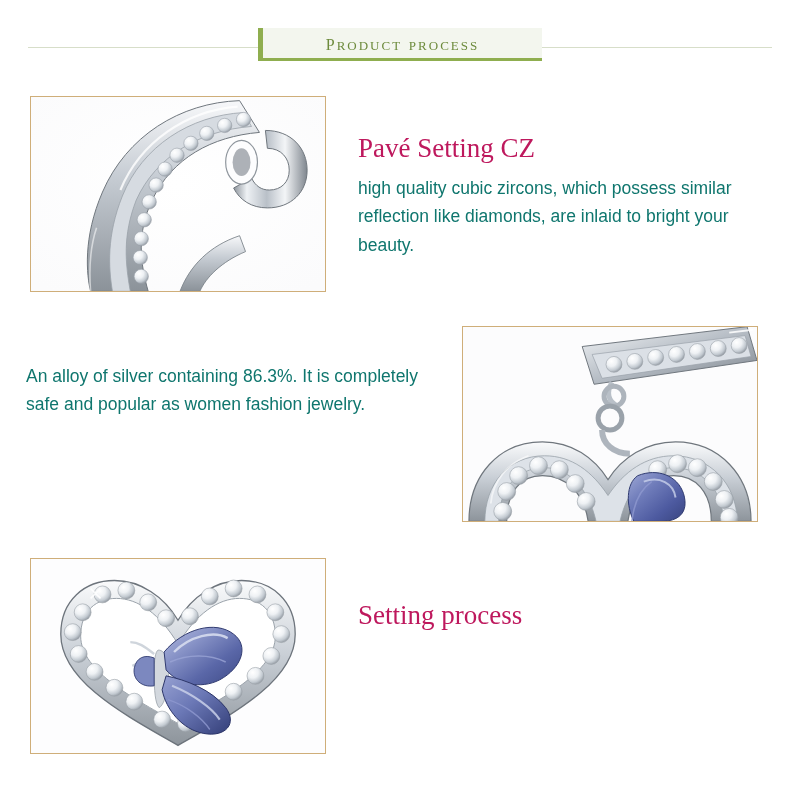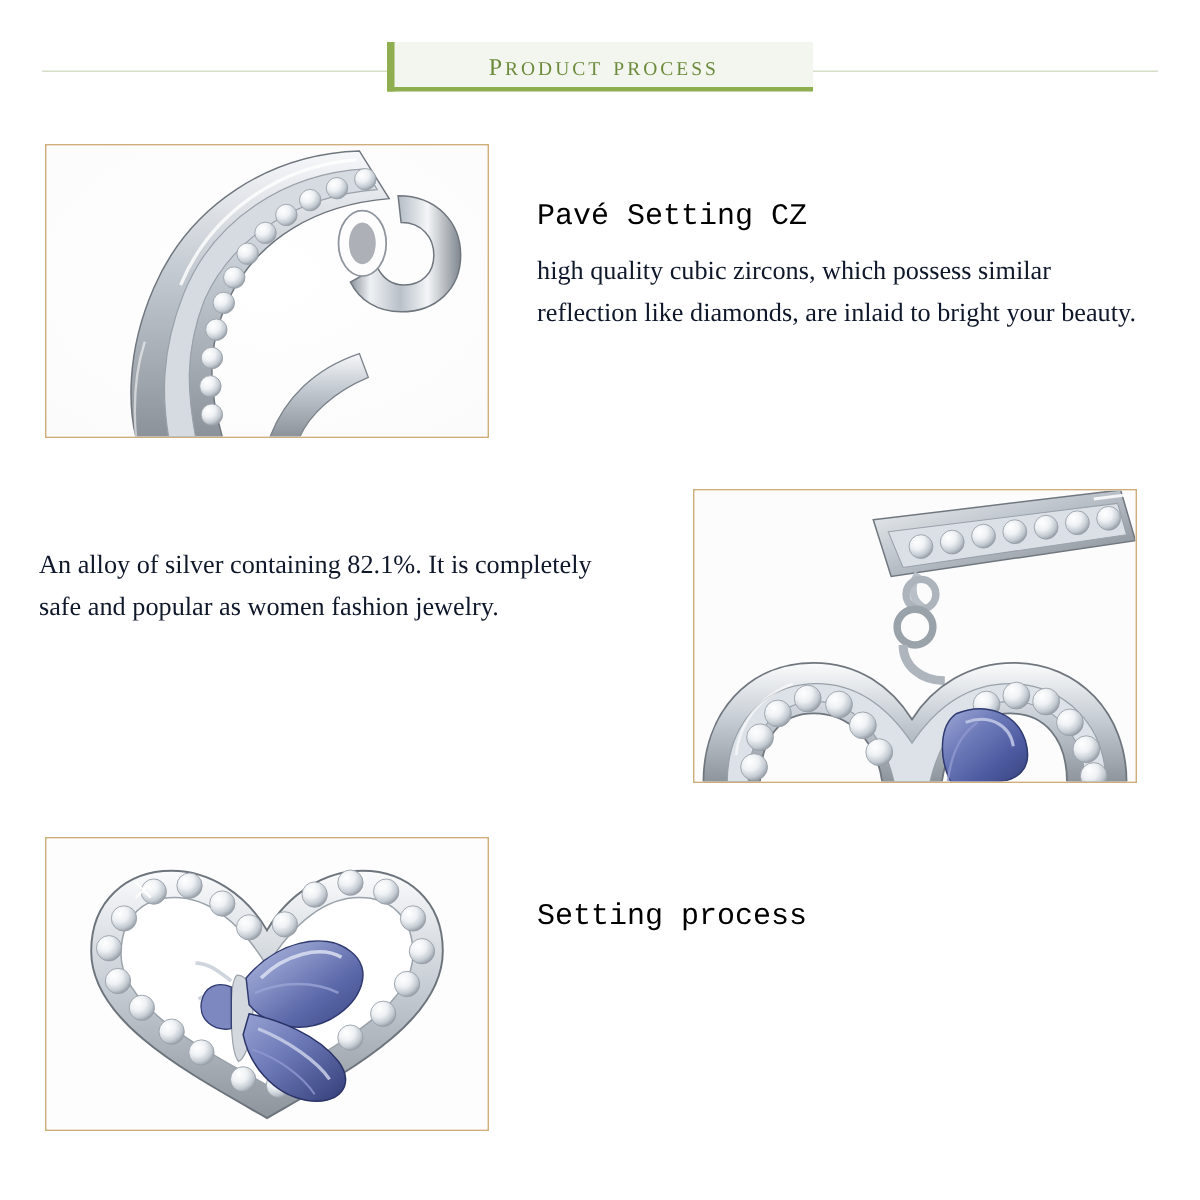--- a/index.html
+++ b/index.html
@@ -61,31 +61,31 @@
 
   
   .photo-frame {
     position: absolute;
     border: 1px solid #cfae79;
     background: #ffffff;
     overflow: hidden;
   }
   .text-block { position: absolute; }
   .block-title {
-    font-family: Liberation Mono, monospace;
-    font-size: 20px;
-    color: #000000;
+    font-family: Liberation Serif, serif;
+    font-size: 27px;
+    color: #be185d;
     margin: 0 0 10px 0;
     font-weight: normal;
     line-height: 1.15;
   }
   .block-body {
-    font-family: Liberation Serif, serif;
+    font-family: Liberation Sans, sans-serif;
     font-size: 17.5px;
-    color: #0f172a;
+    color: #0f766e;
     line-height: 1.62;
     margin: 0;
   }
 
   
   #frame-pave { left: 30px;  top: 96px;  width: 296px; height: 196px; }
   #text-pave  { left: 358px; top: 133px; width: 400px; }
 
   
   #frame-silver { left: 462px; top: 326px; width: 296px; height: 196px; }
@@ -172,21 +172,21 @@
       <path d="M 60 196 C 58 170 60 150 66 132" fill="none" stroke="#ffffff" stroke-width="1.6" opacity="0.55"></path>
     </svg>
   </div>
 
   <div class="text-block" id="text-pave">
     <h2 class="block-title">Pavé Setting CZ</h2>
     <p class="block-body">high quality cubic zircons, which possess similar reflection like diamonds, are inlaid to bright your beauty.</p>
   </div>
 
   <div class="text-block" id="text-silver">
-    <p class="block-body">An alloy of silver containing 82.1%. It is completely safe and popular as women fashion jewelry.</p>
+    <p class="block-body">An alloy of silver containing 86.3%. It is completely safe and popular as women fashion jewelry.</p>
   </div>
 
   <div class="photo-frame" id="frame-silver">
     <svg class="art" viewBox="0 0 296 196" preserveAspectRatio="xMidYMid slice">
       <defs>
         <linearGradient id="silverV2" x1="0" y1="0" x2="0" y2="1">
           <stop offset="0%" stop-color="#fafbfc"></stop>
           <stop offset="45%" stop-color="#c9cfd6"></stop>
           <stop offset="100%" stop-color="#8d949b"></stop>
         </linearGradient>

